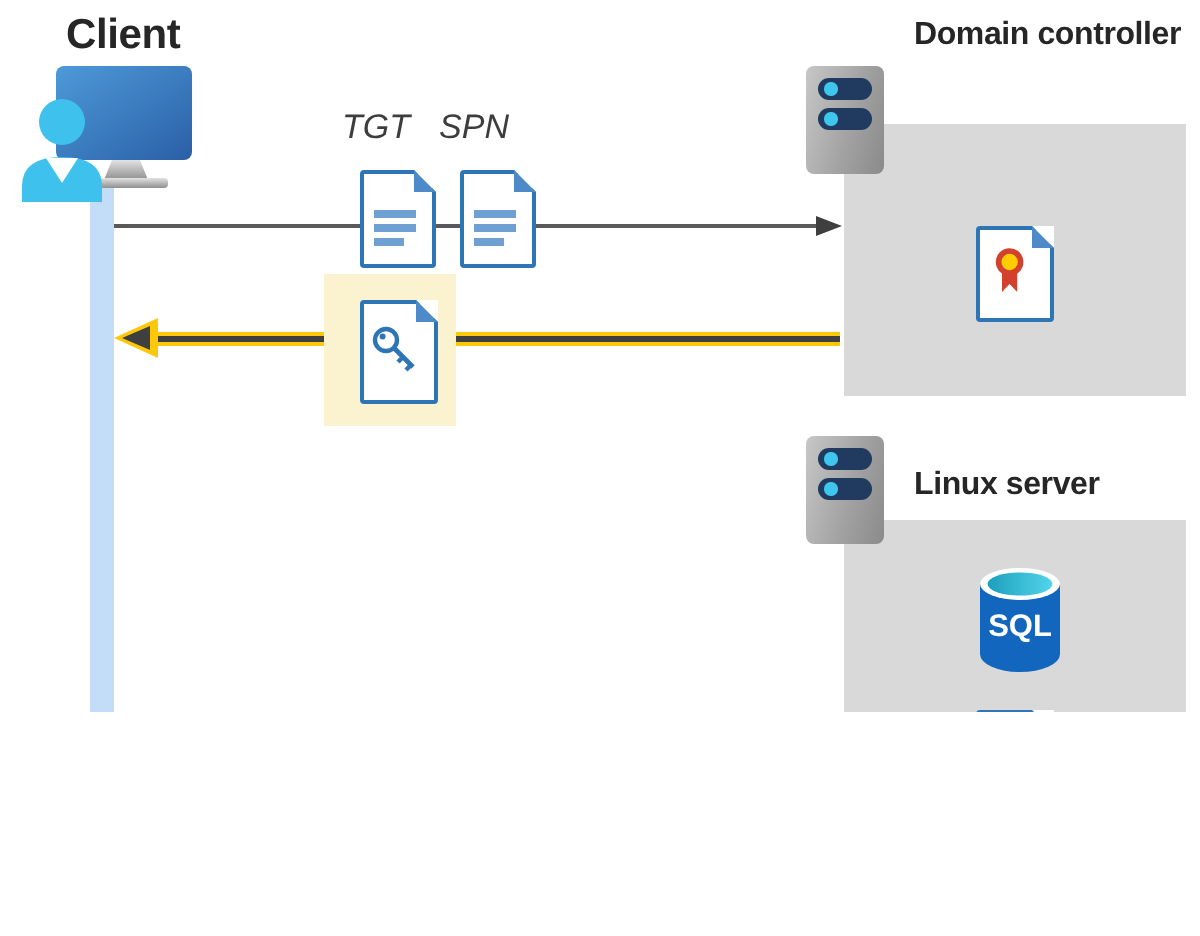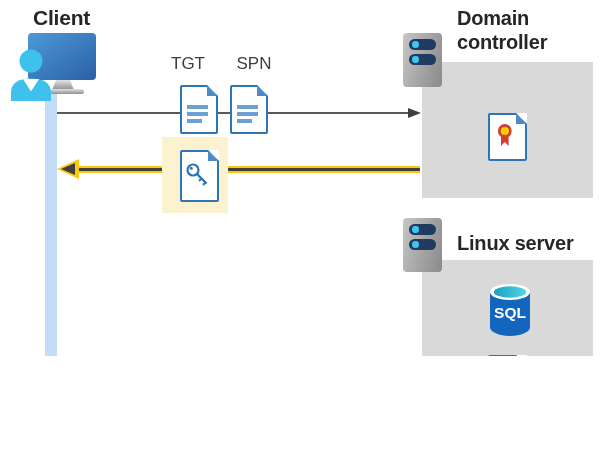--- a/index.html
+++ b/index.html
@@ -7,24 +7,24 @@
          font-family:"Liberation Sans",sans-serif;}
 
   
   .panel{position:absolute;background:var(--panel-gray,#D9D9D9);z-index:1;}
 
   
   .timeline{position:absolute;left:45px;top:92px;width:12px;height:367px;
             background:var(--timeline-blue,#C3DCF7);border-radius:2px 2px 3px 3px;z-index:1;}
 
   
-  .title{position:absolute;font-weight:700;font-size:20px;line-height:24px;
+  .title{position:absolute;font-weight:700;font-size:16px;line-height:24px;
          color:var(--title-dark,#262626);z-index:5;letter-spacing:-0.2px;}
   .ticket-label{position:absolute;font-size:17px;color:var(--label-gray,#3D3D3D);
-                width:44px;text-align:center;z-index:5;}
+                width:44px;text-align:center;z-index:5;font-style:italic;}
   .file-label{position:absolute;font-size:20px;color:var(--label-gray,#3D3D3D);
               text-align:center;z-index:5;}
 
   
   .req-line{position:absolute;left:57px;top:112px;width:352px;height:2px;
             background:var(--arrow-gray,#595959);z-index:2;}
   .req-head{position:absolute;left:408px;top:107.5px;width:0;height:0;z-index:2;
             border-top:5.5px solid transparent;border-bottom:5.5px solid transparent;
             border-left:13px solid var(--arrow-dark,#3F3F3F);}
 
@@ -97,21 +97,21 @@
       <circle cx="21" cy="29" r="11.5" fill="#3EC1ED"></circle>
       <path d="M1,69 L1,61 Q1,46.5 21,46.5 Q41,46.5 41,61 L41,69 Z" fill="#3EC1ED"></path>
       <polygon points="13,47 29,47 21,59.5" fill="#ffffff"></polygon>
     </g>
   </svg>
 
   <div class="req-line"></div>
   <div class="req-head"></div>
 
   <div class="ticket-label" style="left:166px;top:54px">TGT</div>
-  <div class="ticket-label" style="left:232px;top:54px">SPN</div>
+  <div class="ticket-label" style="left:215px;top:54px">SPN</div>
 
   <div class="doc" style="left:180px;top:85px;width:34px;height:45px">
     <span class="cut"></span>
       <span class="fold"></span>
     <span class="dline" style="top:18px;width:21px"></span>
     <span class="dline" style="top:25px;width:21px"></span>
     <span class="dline" style="top:32px;width:15px"></span>
   </div>
   <div class="doc" style="left:230px;top:85px;width:34px;height:45px">
     <span class="cut"></span>

